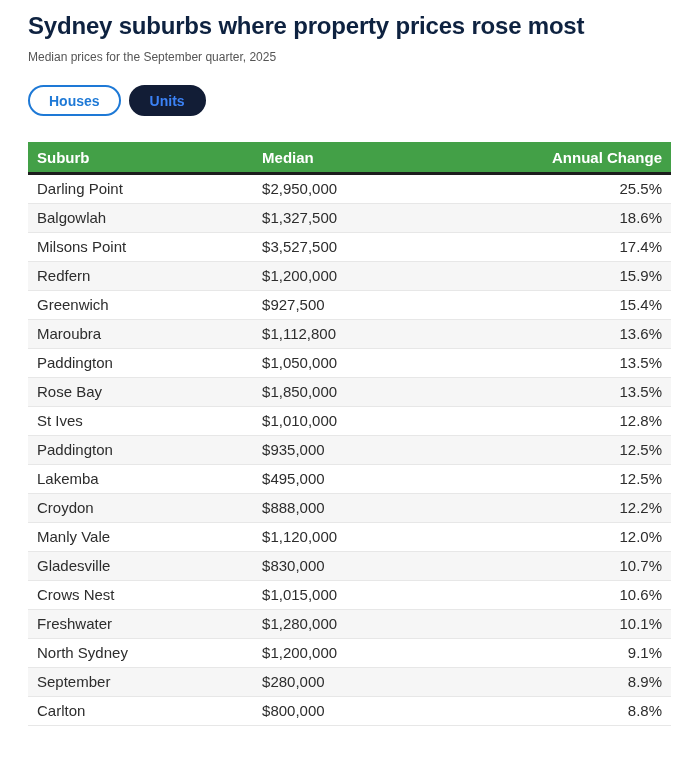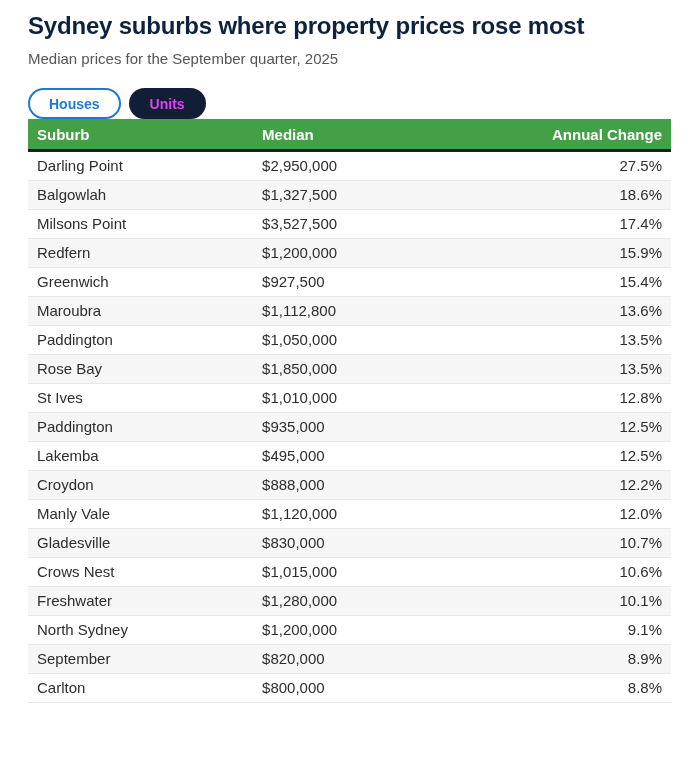--- a/index.html
+++ b/index.html
@@ -25,21 +25,21 @@
 
   .page-title {
     margin: 0;
     font-size: 24px;
     font-weight: 700;
     color: var(--title-navy);
     letter-spacing: -0.2px;
   }
   .page-subtitle {
     margin: 10px 0 8px 0;
-    font-size: 15px;
+    font-size: 12px;
     color: var(--subtitle-gray);
   }
 
   .toggle-row {
     margin-top: 21px;
     display: flex;
     gap: 8px;
     align-items: center;
   }
   .pill {
@@ -55,24 +55,24 @@
     padding: 4px 19px;
   }
   .pill-outline {
     background: #ffffff;
     border: 2px solid var(--blue);
     color: var(--blue);
   }
   .pill-solid {
     background: var(--navy);
     border: 2px solid var(--navy);
-    color: #d946ef;
-  }
-
-  .table-wrap { }
+    color: #3b82f6;
+  }
+
+  .table-wrap { margin-top: 26px; }
   table.data-table {
     width: 100%;
     border-collapse: collapse;
     table-layout: fixed;
   }
   col.c1 { width: 35%; }
   col.c2 { width: 38%; }
   col.c3 { width: 27%; }
   thead th {
     background: var(--header-green);
@@ -119,21 +119,21 @@
         <tr>
           <th>Suburb</th>
           <th>Median</th>
           <th class="num">Annual Change</th>
         </tr>
       </thead>
       <tbody>
   <tr>
     <td>Darling Point</td>
     <td>$2,950,000</td>
-    <td class="num">27.5%</td>
+    <td class="num">25.5%</td>
   </tr>
 
   <tr>
     <td>Balgowlah</td>
     <td>$1,327,500</td>
     <td class="num">18.6%</td>
   </tr>
 
 
   <tr>
@@ -221,21 +221,21 @@
   </tr>
 
   <tr>
     <td>North Sydney</td>
     <td>$1,200,000</td>
     <td class="num">9.1%</td>
   </tr>
 
   <tr>
     <td>September</td>
-    <td>$820,000</td>
+    <td>$280,000</td>
     <td class="num">8.9%</td>
   </tr>
 
   <tr>
     <td>Carlton</td>
     <td>$800,000</td>
     <td class="num">8.8%</td>
   </tr>
 </tbody>
     </table>

